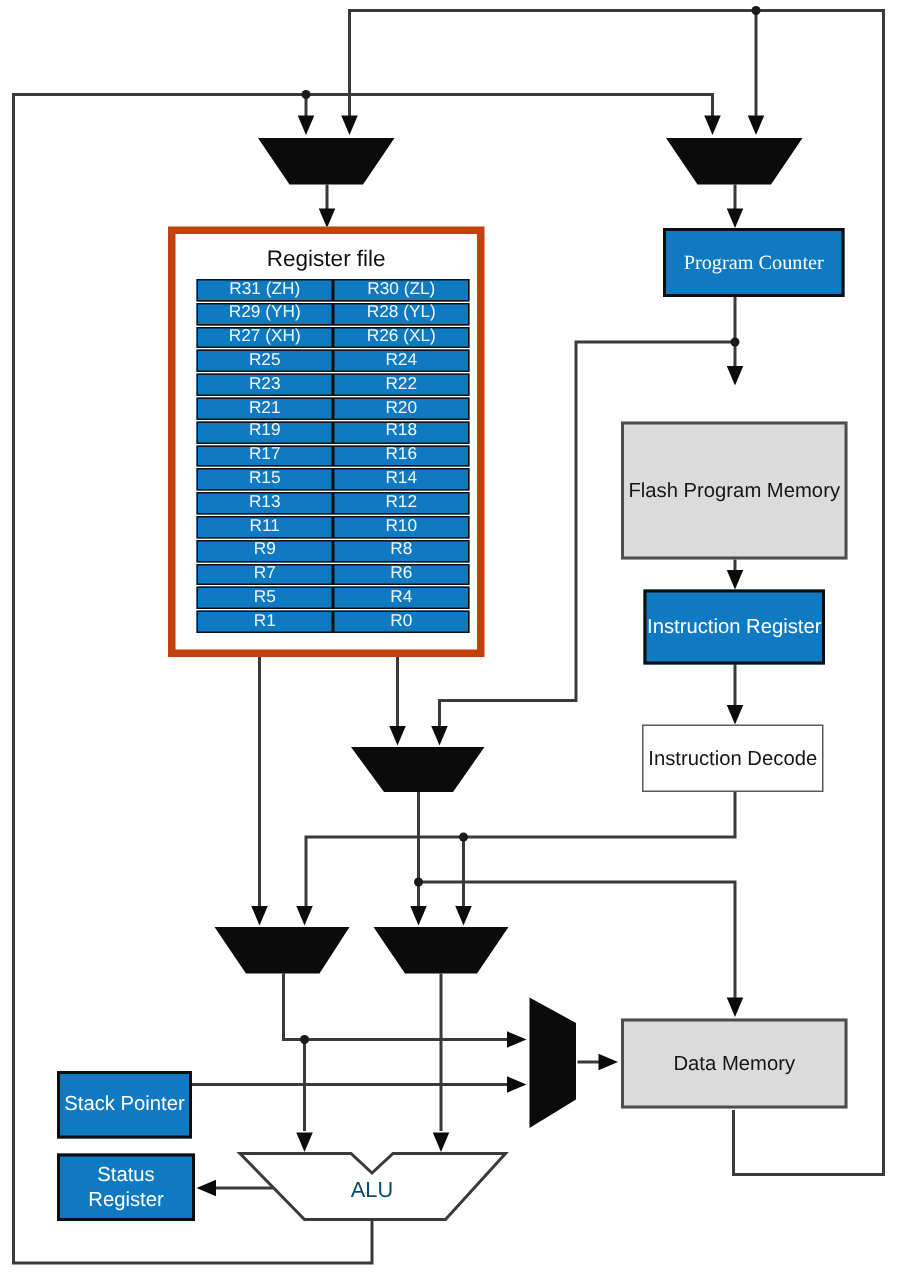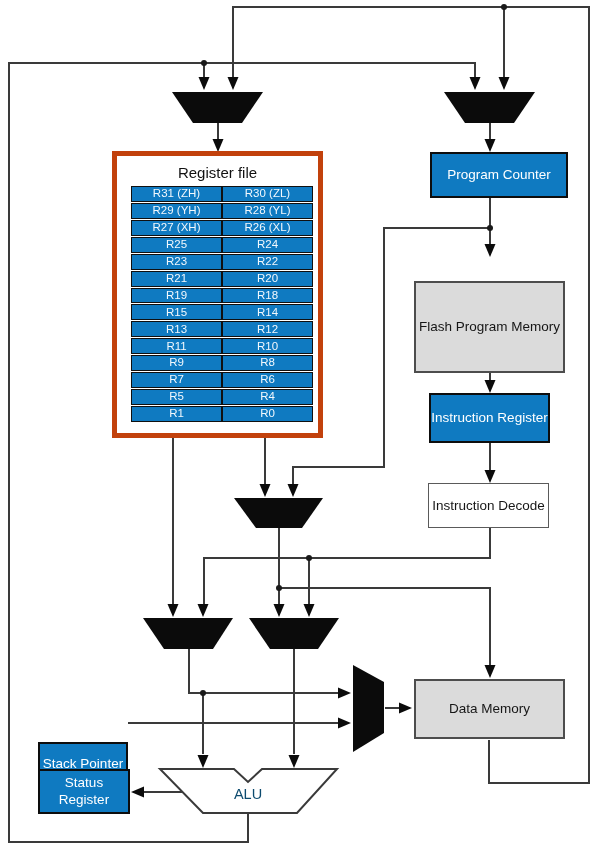--- a/index.html
+++ b/index.html
@@ -150,20 +150,24 @@
         </div>
         <div class="reg-row">
           <div class="reg-cell">R21</div>
           <div class="reg-cell">R20</div>
         </div>
         <div class="reg-row">
           <div class="reg-cell">R19</div>
           <div class="reg-cell">R18</div>
         </div>
         <div class="reg-row">
+          <div class="reg-cell">R17</div>
+          <div class="reg-cell">R16</div>
+        </div>
+        <div class="reg-row">
           <div class="reg-cell">R15</div>
           <div class="reg-cell">R14</div>
         </div>
         <div class="reg-row">
           <div class="reg-cell">R13</div>
           <div class="reg-cell">R12</div>
         </div>
         <div class="reg-row">
           <div class="reg-cell">R11</div>
           <div class="reg-cell">R10</div>
@@ -180,28 +184,28 @@
           <div class="reg-cell">R5</div>
           <div class="reg-cell">R4</div>
         </div>
         <div class="reg-row">
           <div class="reg-cell">R1</div>
           <div class="reg-cell">R0</div>
         </div>
       </div>
   </div>
 
-  <div class="node blue-box" style="left:430px;top:152px;width:138px;height:46px;">Program Counter</div>
+  <div class="node blue-box" style="left:442px;top:152px;width:121px;height:46px;font-family:Liberation Serif, serif;">Program Counter</div>
 
   <div class="node gray-box flash-label" style="left:414px;top:257px;width:151px;height:92px;">Flash Program Memory</div>
 
   <div class="node blue-box" style="left:429px;top:393px;width:121px;height:50px;">Instruction Register</div>
 
   <div class="node white-box" style="left:428px;top:483px;width:121px;height:45px;">Instruction Decode</div>
 
   <div class="node gray-box" style="left:414px;top:679px;width:151px;height:60px;">Data Memory</div>
 
-  <div class="node blue-box" style="left:38px;top:742px;width:90px;height:45px;">Stack Pointer</div>
+  <div class="node blue-box" style="left:38px;top:714px;width:90px;height:45px;">Stack Pointer</div>
 
   <div class="node blue-box" style="left:38px;top:769px;width:92px;height:45px;">Status Register</div>
 
   <div class="alu-label">ALU</div>
 </div>
 
 </body></html>

